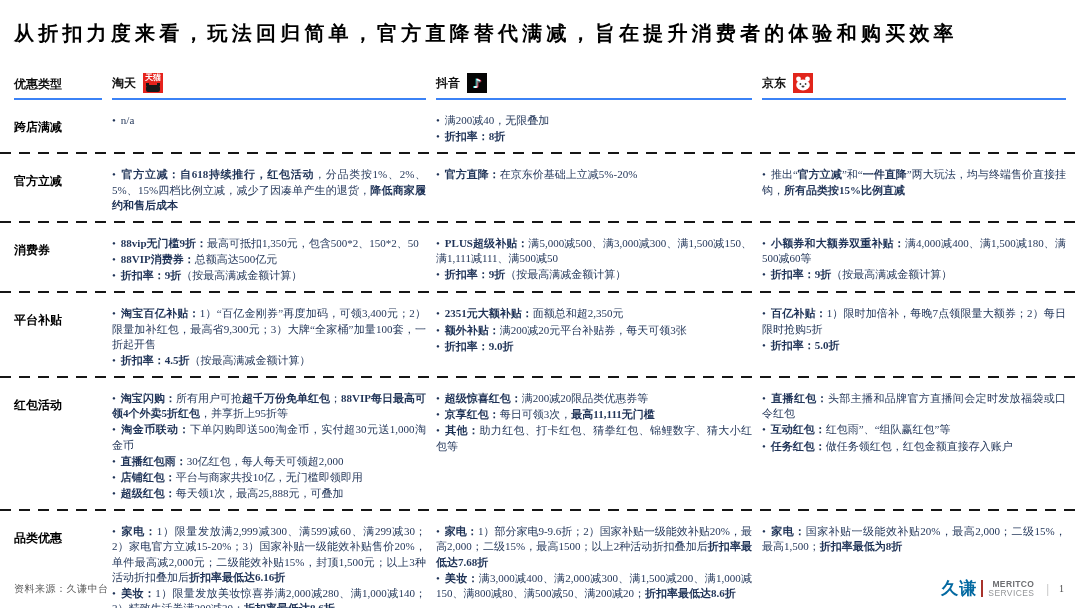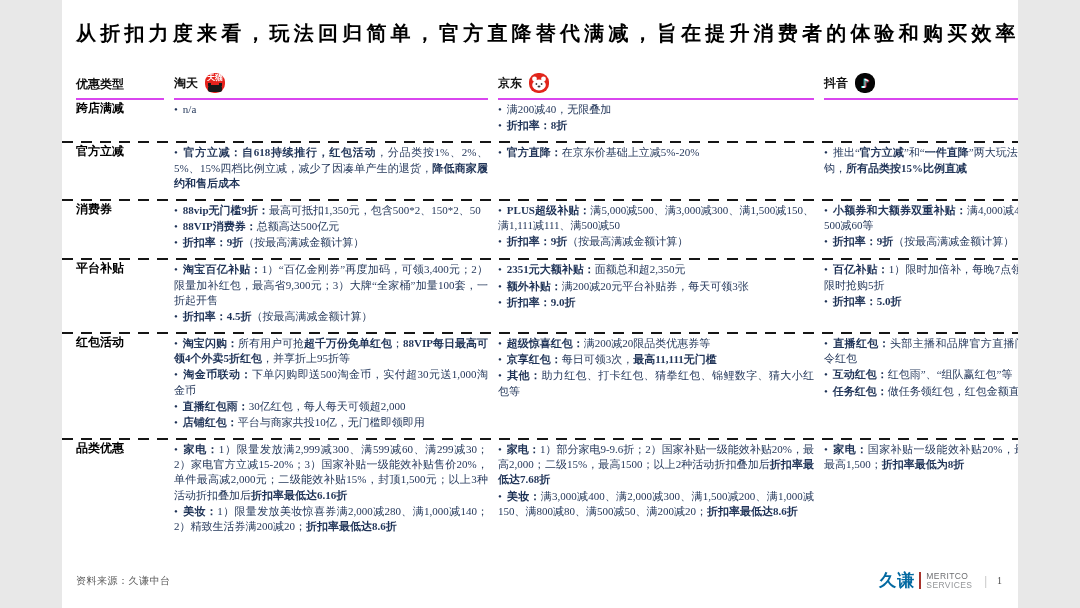--- a/index.html
+++ b/index.html
@@ -1,121 +1,121 @@
 <!DOCTYPE html>
 <html><head>
 <meta charset="utf-8">
 <style>
   html,body { margin:0; padding:0; background:#e8e8e8; }
   .slide {
-    width:956px; height:608px; position:relative; background:#ffffff;
+    width:1080px; height:608px; position:relative; background:#ffffff;
     overflow:hidden; margin:0 auto;
     font-family:"Liberation Serif","DejaVu Serif",serif;
   }
   .title {
     margin:0; padding:20px 16px 0 14px;
     font-size:20px; font-weight:700; color:#000;
     letter-spacing:4.2px; line-height:1.3; white-space:nowrap;
   }
   .grid {
     display:grid;
     grid-template-columns:88px 314px 316px 304px;
     column-gap:10px;
     padding:0 14px;
   }
   .thead { margin-top:27px; align-items:flex-end; }
   .th {
-    border-bottom:2px solid #d946ef; padding-bottom:5px;
+    border-bottom:2px solid #3b82f6; padding-bottom:5px;
     font-size:12px; font-weight:700; color:#111;
     display:flex; align-items:center; gap:7px;
   }
   
-  .logo { width:20px; height:20px; border-radius:9px; position:relative;
+  .logo { width:20px; height:20px; border-radius:0; position:relative;
           display:inline-flex; align-items:center; justify-content:center; flex:0 0 auto; }
   .logo-tmall { background:#e6231d; }
   .tm-txt { position:absolute; top:1px; left:0; right:0; text-align:center;
             color:#fff; font-size:8px; font-weight:700; line-height:1.1;
             font-family:"Liberation Sans",sans-serif; }
   .tm-cat { position:absolute; bottom:1px; left:3px; right:3px; height:7px;
             background:#181818; border-radius:3px 3px 2px 2px; }
   .tm-cat::before, .tm-cat::after { content:""; position:absolute; top:-2px; width:3px; height:3px; background:#181818; }
   .tm-cat::before { left:0; } .tm-cat::after { right:0; }
   .logo-jd { background:#e1251b; }
   .logo-douyin { background:#050505; }
   .dy-note { color:#fff; font-size:13px; font-weight:700; line-height:1;
              text-shadow:-1px 0 0 #25f4ee, 1px 0 0 #fe2c55;
              font-family:"DejaVu Sans",sans-serif; }
   
   .trow { position:relative; }
-  .trow .cell { padding:2px 0 9px; }
+  .trow .cell { padding:13px 0 9px; }
   .trow:not(:last-child)::after {
     content:""; position:absolute; left:0; right:0; bottom:0; height:2px;
     background:repeating-linear-gradient(90deg,#161616 0 11px,transparent 11px 19px);
   }
-  .rlabel { font-size:12px; font-weight:700; color:#000; padding-top:0; line-height:1.4; }
+  .rlabel { font-size:12px; font-weight:700; color:#000; padding-top:19px; line-height:1.4; }
   .bullet {
     font-size:11px; line-height:1.38; color:#1f3357;
     text-align:justify; margin-bottom:1px;
   }
   .bmark { margin-right:5px; }
   .b { font-weight:700; }
   
   .footer {
-    position:absolute; left:14px; right:16px; bottom:16px;
-    display:flex; justify-content:space-between; align-items:center;
+    position:absolute; left:14px; right:16px; bottom:8px;
+    display:flex; justify-content:space-between; align-items:center;text-align:right;
   }
   .source { font-size:10px; color:#5a5a5a; letter-spacing:0.5px; }
   .brand { display:flex; align-items:center; }
   .brand-cn { font-size:17px; font-weight:700; color:#0369a1; letter-spacing:1px;
               font-family:"Liberation Sans",sans-serif; }
   .brand-bar { width:2px; height:17px; background:#a8322b; margin:0 5px 0 4px; }
   .brand-en { display:flex; flex-direction:column; line-height:1.05;
               font-family:"Liberation Sans",sans-serif; }
-  .brand-en-1 { font-size:8.5px; font-weight:400; color:#6d6e71; letter-spacing:0.4px; }
+  .brand-en-1 { font-size:8.5px; font-weight:700; color:#6d6e71; letter-spacing:0.4px; }
   .brand-en-2 { font-size:8.5px; color:#939598; letter-spacing:0.4px; }
   .page-sep { color:#b0b0b0; font-size:13px; margin:0 10px 0 12px; font-weight:300; }
   .page-num { font-size:10px; color:#4d4d4d; }
 </style>
 </head>
 <body>
 
 <div class="slide">
 
   <h1 class="title">从折扣力度来看，玩法回归简单，官方直降替代满减，旨在提升消费者的体验和购买效率</h1>
 
   <div class="grid thead">
     <div class="th">
       <span>优惠类型</span>
     </div>
     <div class="th">
       <span>淘天</span>
       <span class="logo logo-tmall">
         <span class="tm-txt">天猫</span>
         <span class="tm-cat"></span>
+      </span>
+    </div>
+    <div class="th">
+      <span>抖音</span>
+      <span class="logo logo-douyin">
+        <span class="dy-note">♪</span>
       </span>
     </div>
     <div class="th">
       <span>京东</span>
       <span class="logo logo-jd">
         <svg width="20" height="20" viewBox="0 0 20 20">
           <circle cx="5.5" cy="6" r="2.4" fill="#ffffff"></circle>
           <circle cx="14.5" cy="6" r="2.4" fill="#ffffff"></circle>
           <ellipse cx="10" cy="12" rx="6.8" ry="5.4" fill="#ffffff"></ellipse>
           <circle cx="7.4" cy="11" r="0.9" fill="#3a3a3a"></circle>
           <circle cx="12.6" cy="11" r="0.9" fill="#3a3a3a"></circle>
           <ellipse cx="10" cy="13.6" rx="1.5" ry="1.0" fill="#3a3a3a"></ellipse>
         </svg>
       </span>
     </div>
-    <div class="th">
-      <span>抖音</span>
-      <span class="logo logo-douyin">
-        <span class="dy-note">♪</span>
-      </span>
-    </div>
   </div>
 
   <div id="table-rows">
       <div class="grid trow">
         <div class="rlabel">跨店满减</div>
         <div class="cell">
           <div class="bullet"><span class="bmark">•</span><span>n/a</span></div>
         </div>
         <div class="cell">
           <div class="bullet"><span class="bmark">•</span><span>满200减40，无限叠加</span></div>
@@ -166,20 +166,21 @@
           <div class="bullet"><span class="bmark">•</span><span class="b">折扣率：5.0折</span></div>
         </div>
       </div>
       <div class="grid trow">
         <div class="rlabel">红包活动</div>
         <div class="cell">
           <div class="bullet"><span class="bmark">•</span><span class="b">淘宝闪购：</span><span>所有用户可抢</span><span class="b">超千万份免单红包</span><span>；</span><span class="b">88VIP每日最高可领4个外卖5折红包</span><span>，并享折上95折等</span></div>
           <div class="bullet"><span class="bmark">•</span><span class="b">淘金币联动：</span><span>下单闪购即送500淘金币，实付超30元送1,000淘金币</span></div>
           <div class="bullet"><span class="bmark">•</span><span class="b">直播红包雨：</span><span>30亿红包，每人每天可领超2,000</span></div>
           <div class="bullet"><span class="bmark">•</span><span class="b">店铺红包：</span><span>平台与商家共投10亿，无门槛即领即用</span></div>
+          <div class="bullet"><span class="bmark">•</span><span class="b">超级红包：</span><span>每天领1次，最高25,888元，可叠加</span></div>
         </div>
         <div class="cell">
           <div class="bullet"><span class="bmark">•</span><span class="b">超级惊喜红包：</span><span>满200减20限品类优惠券等</span></div>
           <div class="bullet"><span class="bmark">•</span><span class="b">京享红包：</span><span>每日可领3次，</span><span class="b">最高11,111无门槛</span></div>
           <div class="bullet"><span class="bmark">•</span><span class="b">其他：</span><span>助力红包、打卡红包、猜拳红包、锦鲤数字、猜大小红包等</span></div>
         </div>
         <div class="cell">
           <div class="bullet"><span class="bmark">•</span><span class="b">直播红包：</span><span>头部主播和品牌官方直播间会定时发放福袋或口令红包</span></div>
           <div class="bullet"><span class="bmark">•</span><span class="b">互动红包：</span><span>红包雨”、“组队赢红包”等</span></div>
           <div class="bullet"><span class="bmark">•</span><span class="b">任务红包：</span><span>做任务领红包，红包金额直接存入账户</span></div>

